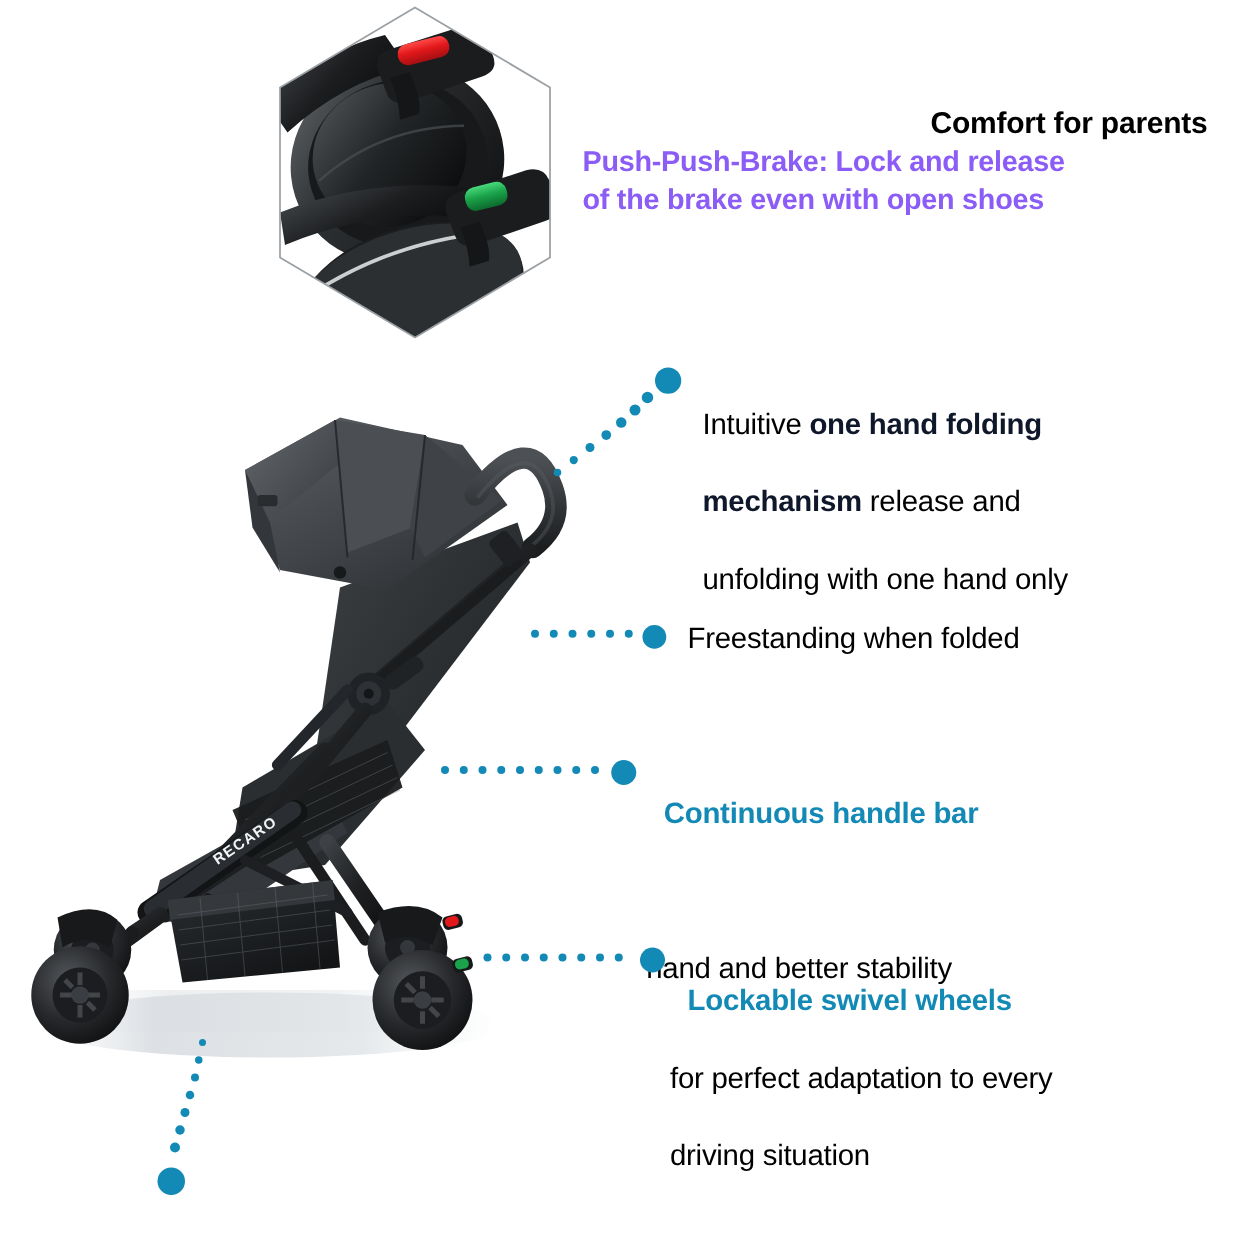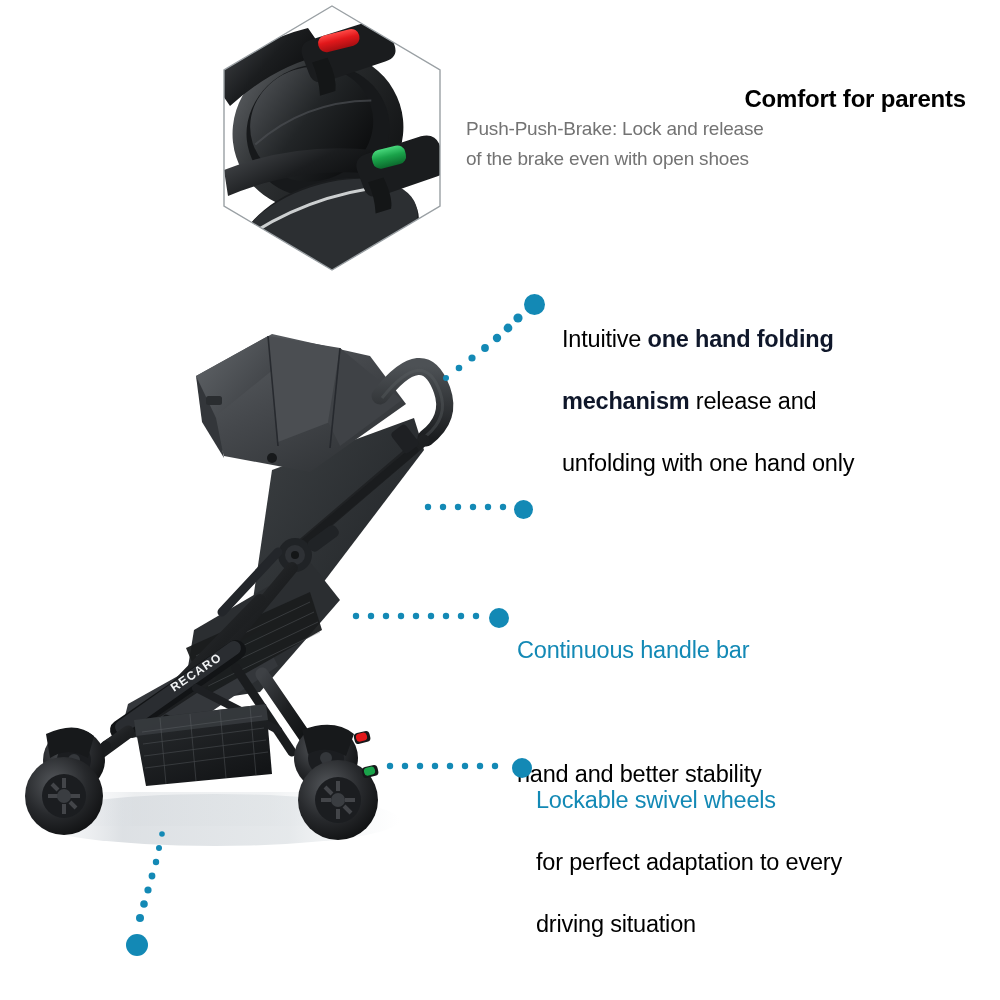--- a/index.html
+++ b/index.html
@@ -37,23 +37,23 @@
   }
   .headline-title {
     font-size: 24px;
     font-weight: bold;
     color: #000000;
     line-height: 30px;
     letter-spacing: -0.2px;
     text-align: right;
   }
   .headline-body {
-    font-size: 19px;
-    font-weight: normal;
-    color: #737373;
+    font-size: 23px;
+    font-weight: bold;
+    color: #8b5cf6;
     line-height: 30px;
     letter-spacing: -0.2px;
   }
 
   
   .product-photo {
     position: absolute;
     left: 10px;
     top: 300px;
     width: 470px;
@@ -71,21 +71,22 @@
     color: #000000;
     letter-spacing: -0.2px;
     white-space: pre-line;
   }
   .hl {
     color: #0f172a;
     font-weight: bold;
   }
   .bold-blue {
     color: #1389B5;
-    font-weight: normal;
+    font-weight: bold;
+    margin-left: 14px;
   }
 
   .bullet-dot {
     position: absolute;
     border-radius: 50%;
     background: #1389B5;
   }
 
   
   .leader {
@@ -431,20 +432,23 @@
   <div class="bullet-dot" style="left:524px; top:294px; width:21px; height:21px;"></div>
   <div class="callout" style="left:562px; top:293px; width:400px;">
     <div class="callout-text">
       <span>Intuitive </span><span class="hl">one hand folding</span><br>
       <span class="hl">mechanism</span><span> release and</span><br>
       <span>unfolding with one hand only</span>
     </div>
   </div>
 
   <div class="bullet-dot" style="left:514px; top:500px; width:19px; height:19px;"></div>
+  <div class="callout" style="left:550px; top:495px; width:400px;">
+    <div class="callout-text">Freestanding when folded</div>
+  </div>
 
   <div class="bullet-dot" style="left:489px; top:608px; width:20px; height:20px;"></div>
   <div class="callout" style="left:517px; top:604px; width:420px;">
     <div class="callout-text">
       <span class="bold-blue">Continuous handle bar</span><br>
       <br>
       <span>hand and better stability</span>
     </div>
   </div>
 

